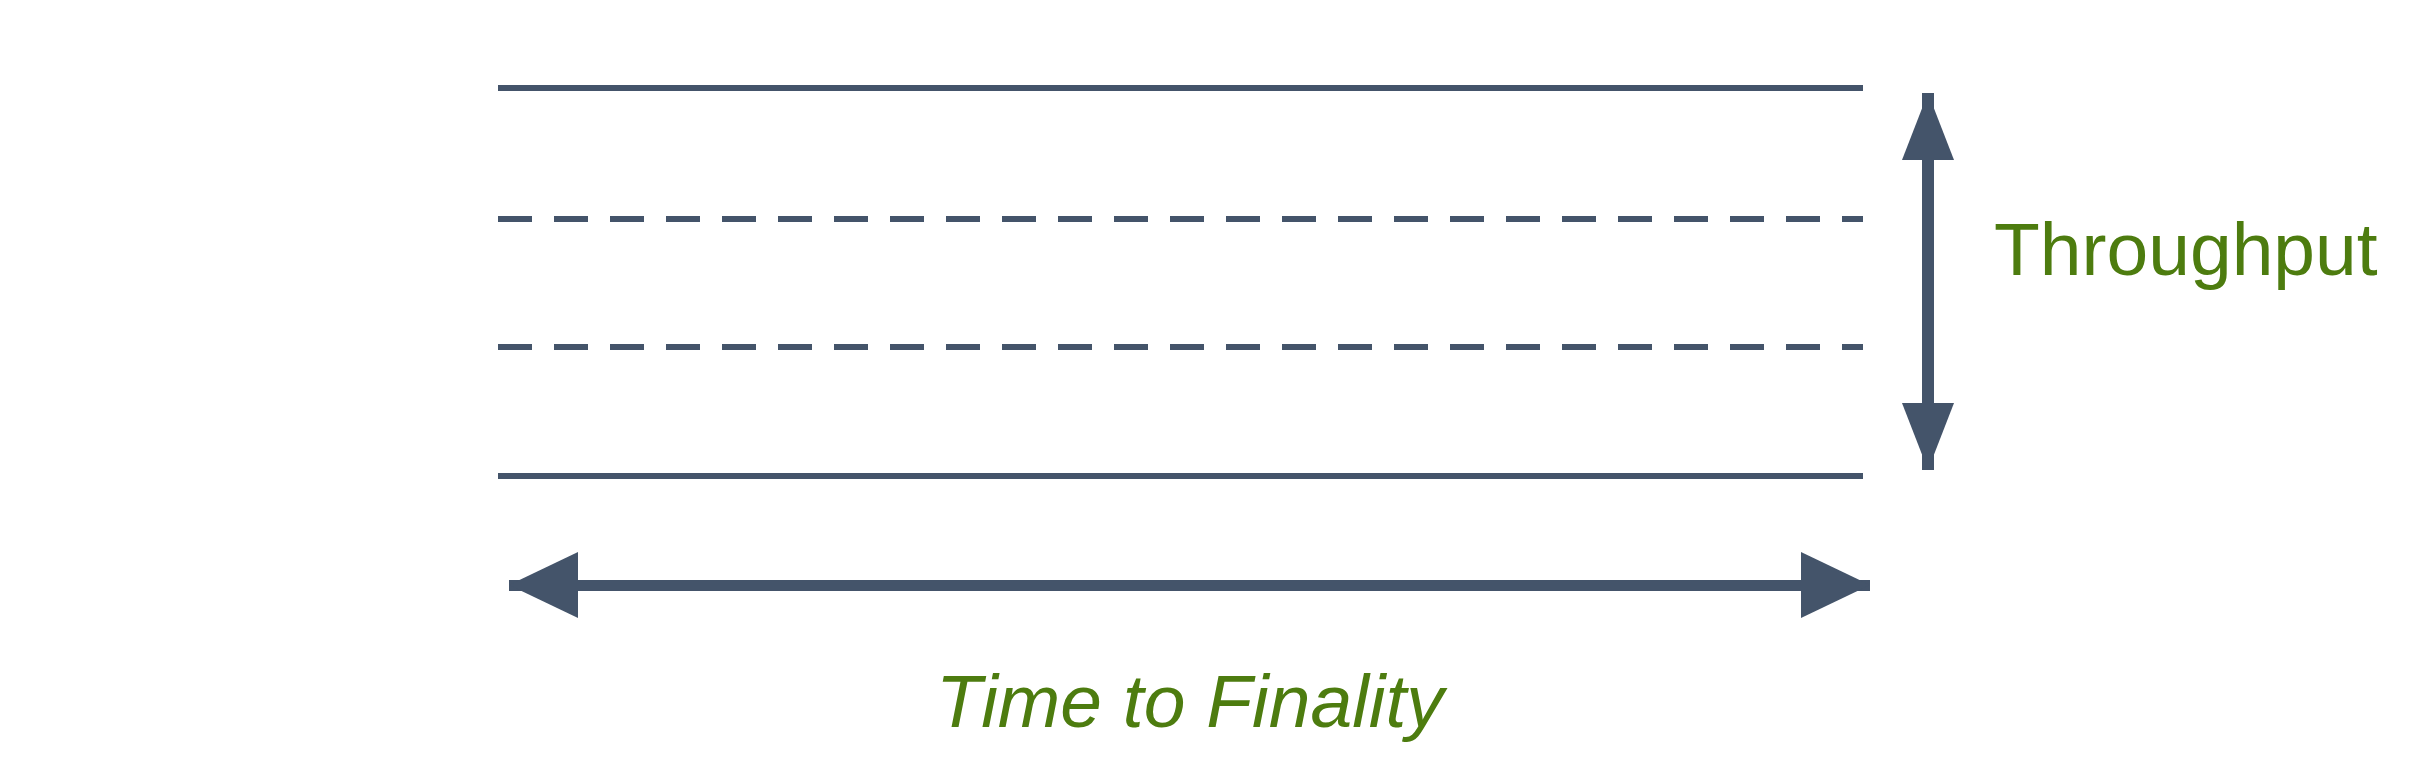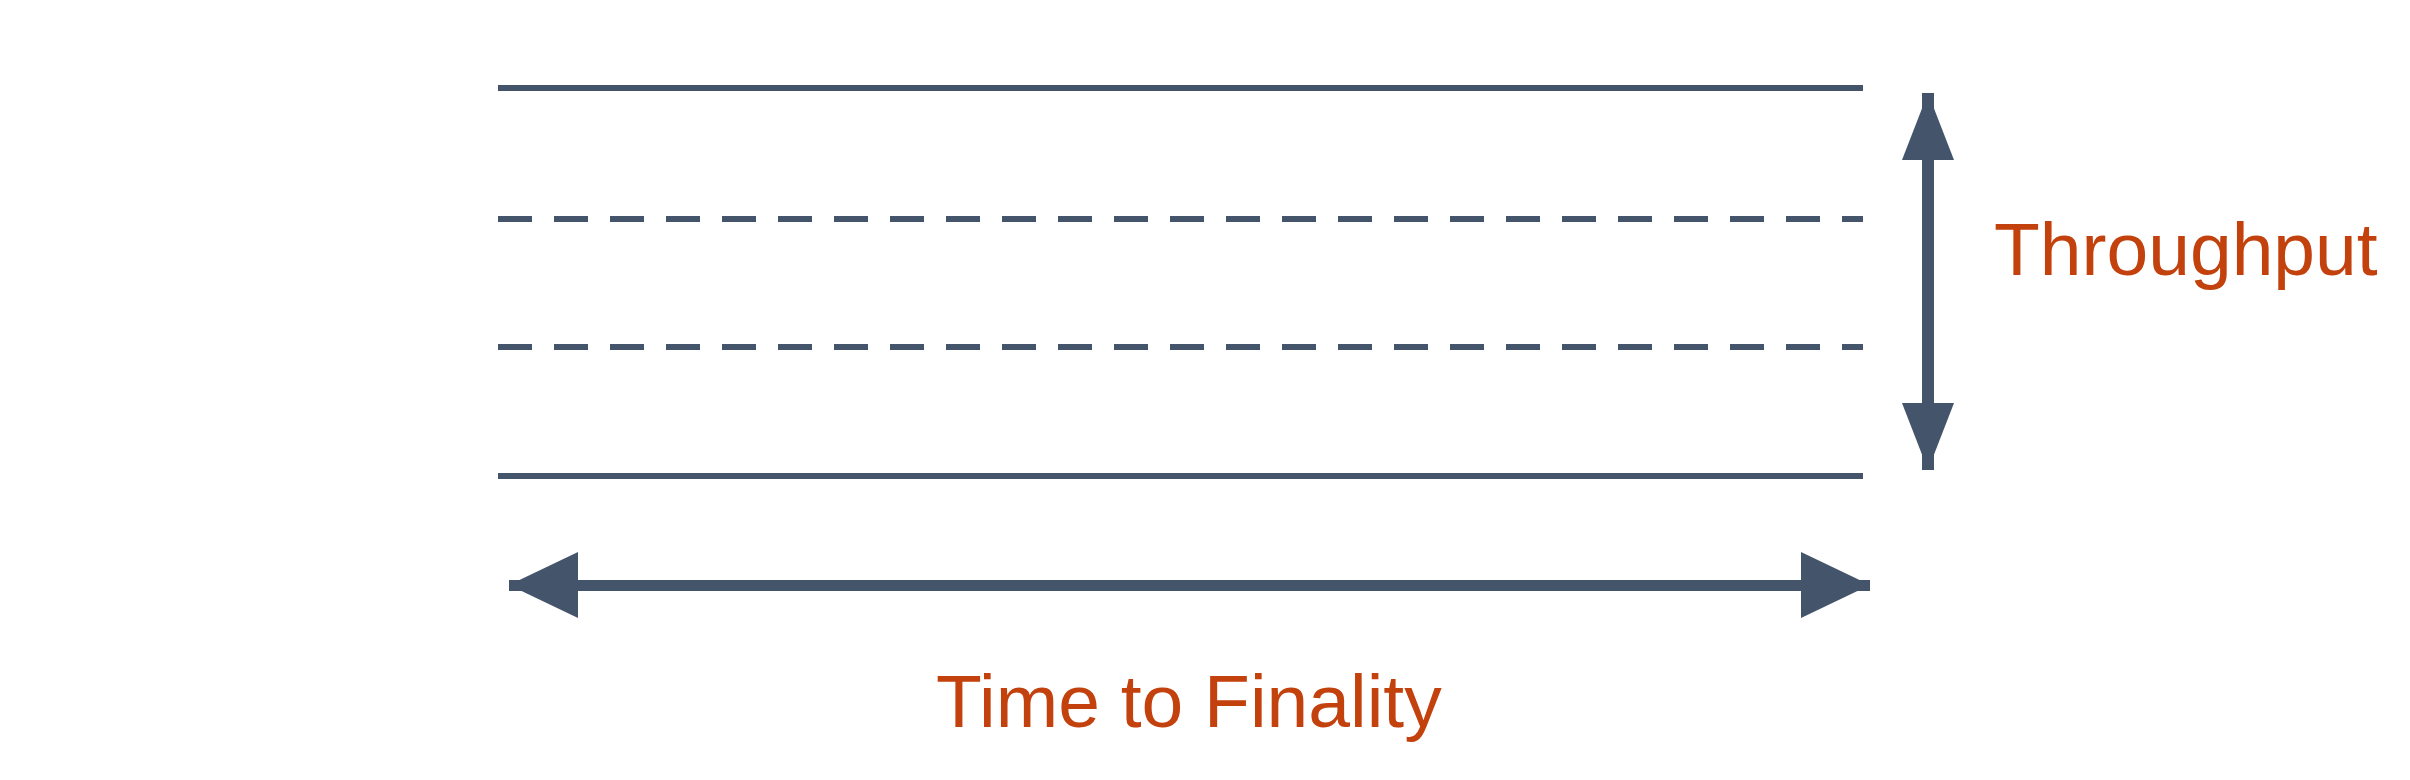--- a/index.html
+++ b/index.html
@@ -22,35 +22,36 @@
   .diagram-svg {
     position: absolute;
     left: 0;
     top: 0;
     width: 2410px;
     height: 780px;
     display: block;
   }
   .axis-label {
     position: absolute;
-    color: #c2410c;
+    color: #4d7c0f;
     font-family: "Liberation Sans", sans-serif;
     font-weight: 400;
     white-space: nowrap;
     line-height: 1;
   }
   #throughput-label {
     left: 1994px;
     top: 212px;
     font-size: 75px;
   }
   #time-to-finality-label {
     left: 936px;
     top: 664px;
     font-size: 75px;
+    font-style: italic;
   }
 </style>
 </head>
 <body>
 
 <div id="diagram-root">
 
   <svg class="diagram-svg" viewBox="0 0 2410 780" xmlns="http://www.w3.org/2000/svg">
 
     <line x1="498" y1="88" x2="1863" y2="88" stroke="#44546A" stroke-width="6" stroke-linecap="butt"></line>

